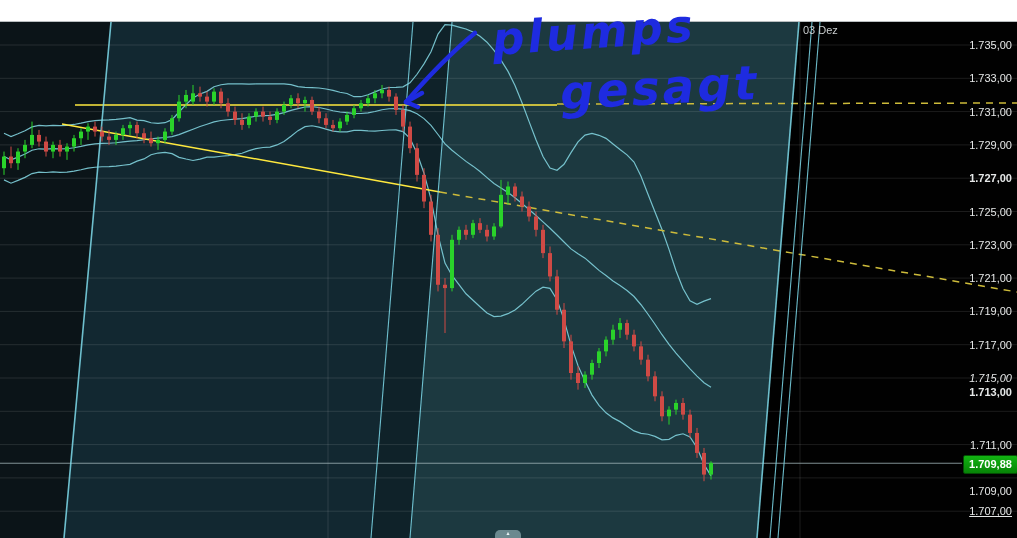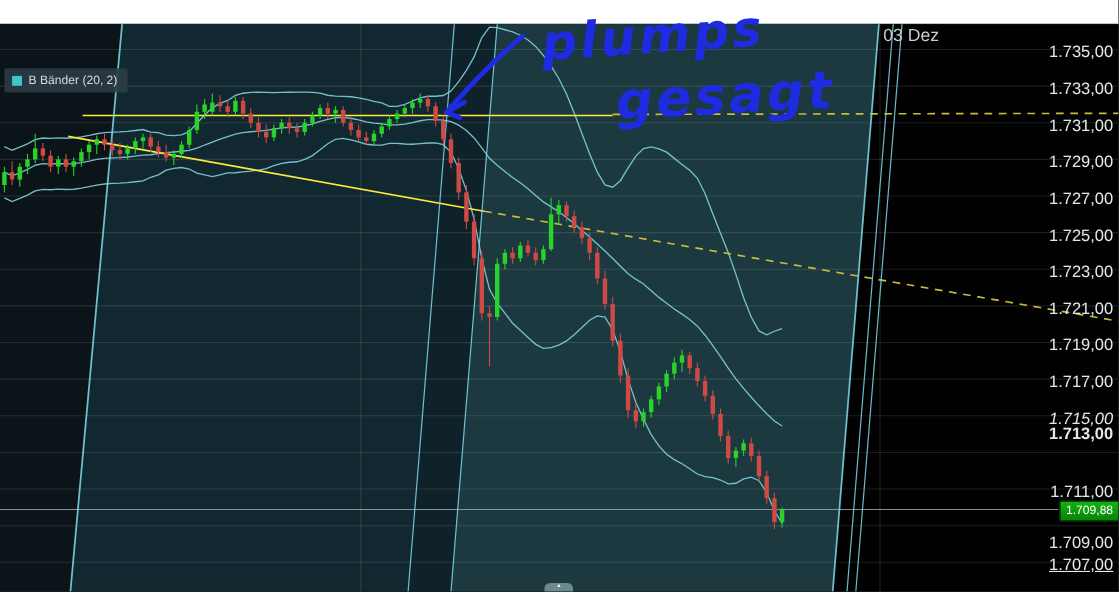--- a/index.html
+++ b/index.html
@@ -6,25 +6,25 @@
   .screen{position:relative;width:1017px;height:538px;overflow:hidden;background:#0e191d;
           font-family:"Liberation Sans", sans-serif;}
   .top-strip{position:absolute;left:0;top:0;width:1017px;height:21px;background:#ffffff;
              border-bottom:1px solid #b9bec0;z-index:3;}
   #chart-svg{position:absolute;left:0;top:0;z-index:4;}
   .legend-chip{position:absolute;left:4px;top:62px;height:22px;padding:0 9px 0 7px;
                display:flex;align-items:center;gap:6px;background:rgba(44,60,68,0.88);
                border-radius:2px;z-index:6;cursor:pointer;}
   .legend-swatch{width:9px;height:9px;background:#3ec6cf;display:inline-block;}
   .legend-text{font-size:11px;color:#cfdde3;white-space:nowrap;}
-  .date-label{position:absolute;left:803px;top:24px;font-size:16px;color:#c9cdce;z-index:6;}
-  .tick{position:absolute;right:5px;width:70px;text-align:right;font-size:15px;color:#e6e8e8;z-index:6;}
+  .date-label{position:absolute;left:803px;top:24px;font-size:11px;color:#c9cdce;z-index:6;}
+  .tick{position:absolute;right:5px;width:70px;text-align:right;font-size:11px;color:#e6e8e8;z-index:6;}
   .price-badge{position:absolute;left:963px;top:455px;width:53px;height:17px;z-index:7;
                background:linear-gradient(#12b312,#078307);border:1px solid #044d04;border-radius:2px;
-               color:#ffffff;font-size:11px;font-weight:normal;text-align:center;line-height:17px;}
+               color:#ffffff;font-size:11px;font-weight:bold;text-align:center;line-height:17px;}
   .annotation{position:absolute;left:0;top:0;width:1017px;height:200px;z-index:8;pointer-events:none;}
   .word{position:absolute;color:#1e2be0;font-style:italic;font-weight:bold;
         font-family:"DejaVu Sans", sans-serif;letter-spacing:3px;}
   .word-plumps{left:492px;top:6px;font-size:45px;transform:rotate(-4deg);}
   .word-gesagt{left:560px;top:60px;font-size:47px;transform:rotate(-3deg);}
   .arrow-svg{position:absolute;left:0;top:0;overflow:visible;}
   .bottom-tab{position:absolute;left:495px;top:530px;width:26px;height:8px;z-index:6;
               background:rgba(150,180,186,0.65);border-radius:5px 5px 0 0;text-align:center;cursor:pointer;}
   .bottom-tab span{font-size:6px;line-height:7px;color:#eaf4f6;display:block;}
 </style>
@@ -283,33 +283,29 @@
         <rect x="695" y="432.9449999999992" width="4" height="19.980000000000757" fill="#cf4a45"></rect>
         <line x1="704" y1="447.93000000000075" x2="704" y2="481.2300000000007" stroke="#cf4a45" stroke-width="1"></line>
         <rect x="702" y="452.92499999999995" width="4" height="21.644999999999243" fill="#cf4a45"></rect>
         <line x1="711" y1="461.24999999999994" x2="711" y2="479.56499999999846" stroke="#2ad32a" stroke-width="1"></line>
         <rect x="709" y="462.91499999999843" width="4" height="11.655000000000769" fill="#2ad32a"></rect>
       </g>
     </svg>
 
   <div class="top-strip"></div>
 
-  <div class="legend-chip">
-    <span class="legend-swatch"></span>
-    <span class="legend-text">B Bänder (20, 2)</span>
-  </div>
 
   <div class="date-label">03 Dez</div>
 
   <div id="price-axis">
       <div class="tick" style="top: 39px;">1.735,00</div>
       <div class="tick" style="top: 72.3px; text-align: right;">1.733,00</div>
       <div class="tick" style="top: 105.6px;">1.731,00</div>
       <div class="tick" style="top: 138.9px; text-align: right;">1.729,00</div>
-      <div class="tick" style="top: 172.2px;">1.727,00</div>
+      <div class="tick" style="top: 172.2px; font-weight: bold;">1.727,00</div>
       <div class="tick" style="top: 205.5px;">1.725,00</div>
       <div class="tick" style="top: 238.8px;">1.723,00</div>
       <div class="tick" style="top: 272.1px;">1.721,00</div>
       <div class="tick" style="top: 305.4px;">1.719,00</div>
       <div class="tick" style="top: 338.7px;">1.717,00</div>
       <div class="tick" style="top: 372px; font-style: italic;">1.715,00</div>
       <div class="tick" style="top: 386px; font-weight: bold;">1.713,00</div>
       <div class="tick" style="top: 438.6px;">1.711,00</div>
       <div class="tick" style="top: 485px;">1.709,00</div>
       <div class="tick" style="top: 505.2px; text-decoration: underline;">1.707,00</div>

